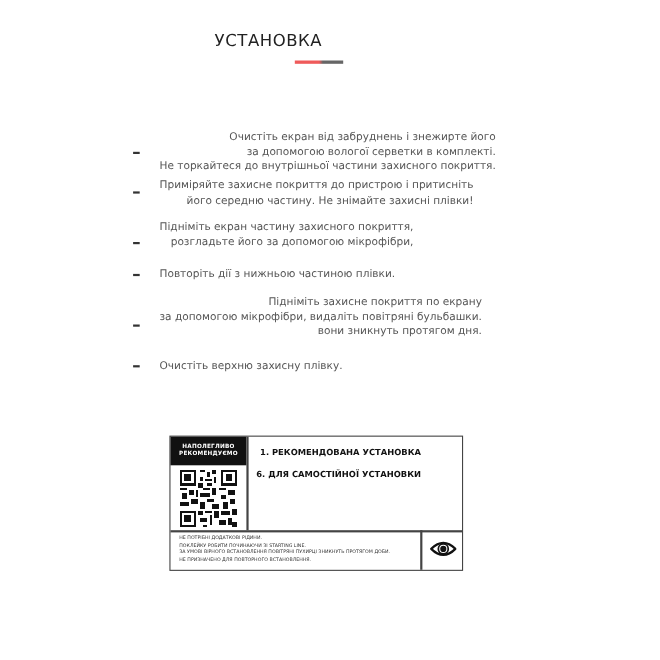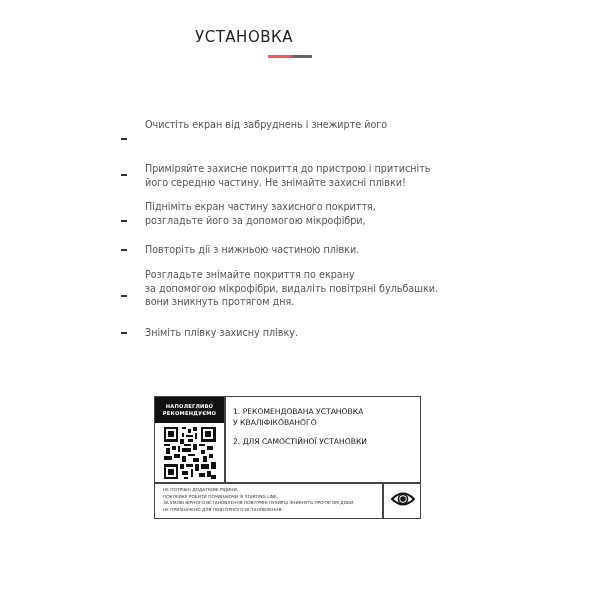--- a/index.html
+++ b/index.html
@@ -17,20 +17,21 @@
       background: linear-gradient(to right, #ef5a5a 0%, #ef5a5a 50%, #666 58%, #666 100%);
     }
     .steps { position: absolute; left: 0; top: 0; width: 600px; }
     .step { position: absolute; left: 0; width: 600px; }
     .step .dash {
       position: absolute; left: 121px; width: 6px; height: 2px; background: #333;
     }
     .step .text {
       position: absolute; left: 145px; font-size: 9.6px; line-height: 13.5px; color: #555;
       white-space: nowrap;
+      text-align: right;
     }
     .step .text div { height: 13.5px; }
 
     .box {
       position: absolute; left: 154px; top: 396px; width: 267px; height: 123px;
       border: 1.5px solid #444; box-sizing: border-box;
     }
     .badge {
       position: absolute; left: 0; top: 0; width: 69px; height: 26px; background: #111;
       color: #fff; font-size: 5.2px; font-weight: bold; text-align: center; line-height: 7px;
@@ -39,22 +40,22 @@
     .qr {
       position: absolute; left: 7px; top: 30px; width: 55px; height: 52px;
     }
     .vline {
       position: absolute; left: 69px; top: 0; width: 1.5px; height: 85px; background: #444;
     }
     .hline {
       position: absolute; left: 0; top: 85px; width: 100%; height: 1.5px; background: #444;
     }
     .instructions {
-      position: absolute; left: 78px; top: 10px; font-size: 7.6px; font-weight: normal;
-      color: #111; line-height: 10.5px; white-space: nowrap;
+      position: absolute; left: 78px; top: 10px; font-size: 7.6px; font-weight: bold;
+      color: #111; line-height: 10.5px; white-space: nowrap; text-align: right;
     }
     .instructions .gap { height: 9px; }
     .notes {
       position: absolute; left: 8px; top: 90px; font-size: 4.3px; color: #333; line-height: 6.6px;
       white-space: nowrap; text-transform: uppercase;
     }
     .eye-cell {
       position: absolute; left: 227px; top: 85px; width: 1.5px; height: 36px; background: #444;
     }
     .eye {
@@ -65,20 +66,22 @@
 <body>
 
 <div class="title">УСТАНОВКА</div>
 <div class="title-bar"></div>
 
 <div class="steps">
   <div class="step" style="top:118px;">
     <div class="dash" style="top:20px;"></div>
     <div class="text">
       <div>Очистіть екран від забруднень і знежирте його</div>
+      <div>за допомогою вологої серветки в комплекті.</div>
+      <div>Не торкайтеся до внутрішньої частини захисного покриття.</div>
     </div>
   </div>
   <div class="step" style="top:162px;">
     <div class="dash" style="top:12px;"></div>
     <div class="text">
       <div>Приміряйте захисне покриття до пристрою і притисніть</div>
       <div>його середню частину. Не знімайте захисні плівки!</div>
     </div>
   </div>
   <div class="step" style="top:200px;">
@@ -90,29 +93,29 @@
   </div>
   <div class="step" style="top:243px;">
     <div class="dash" style="top:6px;"></div>
     <div class="text">
       <div>Повторіть дії з нижньою частиною плівки.</div>
     </div>
   </div>
   <div class="step" style="top:268px;">
     <div class="dash" style="top:27px;"></div>
     <div class="text">
-      <div>Розгладьте знімайте покриття по екрану</div>
+      <div>Підніміть захисне покриття по екрану</div>
       <div>за допомогою мікрофібри, видаліть повітряні бульбашки.</div>
       <div>вони зникнуть протягом дня.</div>
     </div>
   </div>
   <div class="step" style="top:326px;">
     <div class="dash" style="top:6px;"></div>
     <div class="text">
-      <div>Зніміть плівку захисну плівку.</div>
+      <div>Очистіть верхню захисну плівку.</div>
     </div>
   </div>
 </div>
 
 <div class="box">
   <div class="badge">
     <div>НАПОЛЕГЛИВО</div>
     <div>РЕКОМЕНДУЄМО</div>
   </div>
   <div class="qr">
@@ -163,23 +166,22 @@
           <rect x="17" y="22" width="3" height="2"></rect>
         <rect x="21" y="21" width="2" height="3"></rect>
           <rect x="10" y="24" width="2" height="1"></rect>
           <rect x="23" y="23" width="2" height="2"></rect>
       </g>
     </svg>
   </div>
   <div class="vline"></div>
   <div class="instructions">
     <div>1. РЕКОМЕНДОВАНА УСТАНОВКА</div>
-    <div>У КВАЛІФІКОВАНОГО</div>
     <div class="gap"></div>
-    <div>2. ДЛЯ САМОСТІЙНОЇ УСТАНОВКИ</div>
+    <div>6. ДЛЯ САМОСТІЙНОЇ УСТАНОВКИ</div>
   </div>
   <div class="hline"></div>
   <div class="notes">
     <div>Не потрібні додаткові рідини.</div>
     <div>Поклейку робити починаючи зі STARTING LINE.</div>
     <div>За умові вірного встановлення  повітряні пухирці зникнуть  протягом доби.</div>
     <div>Не призначено для повторного встановлення.</div>
   </div>
   <div class="eye-cell"></div>
   <div class="eye">

